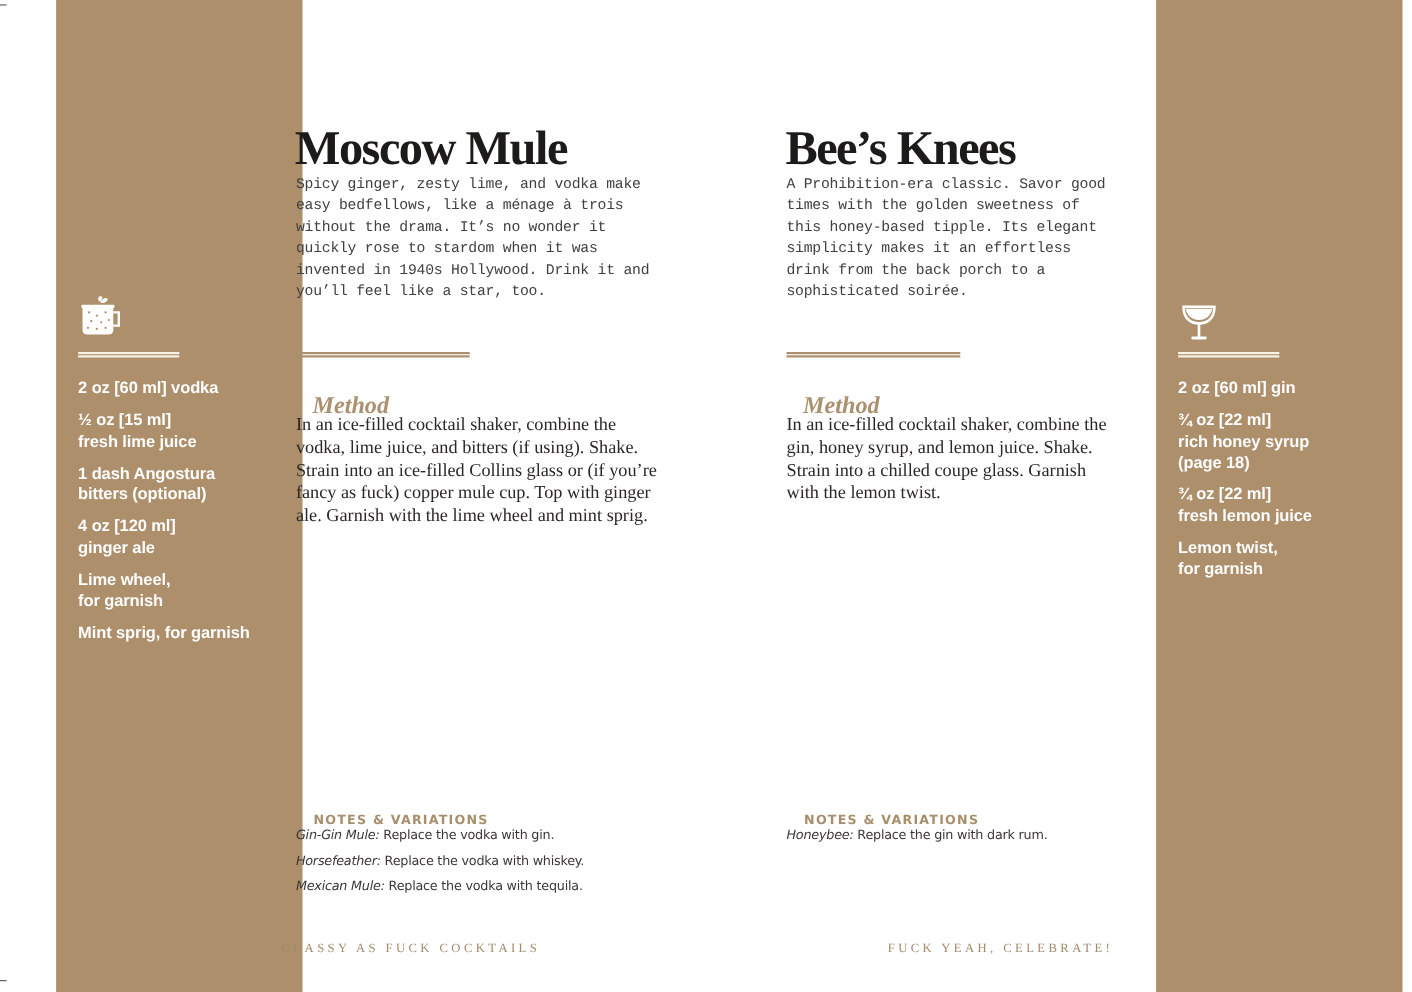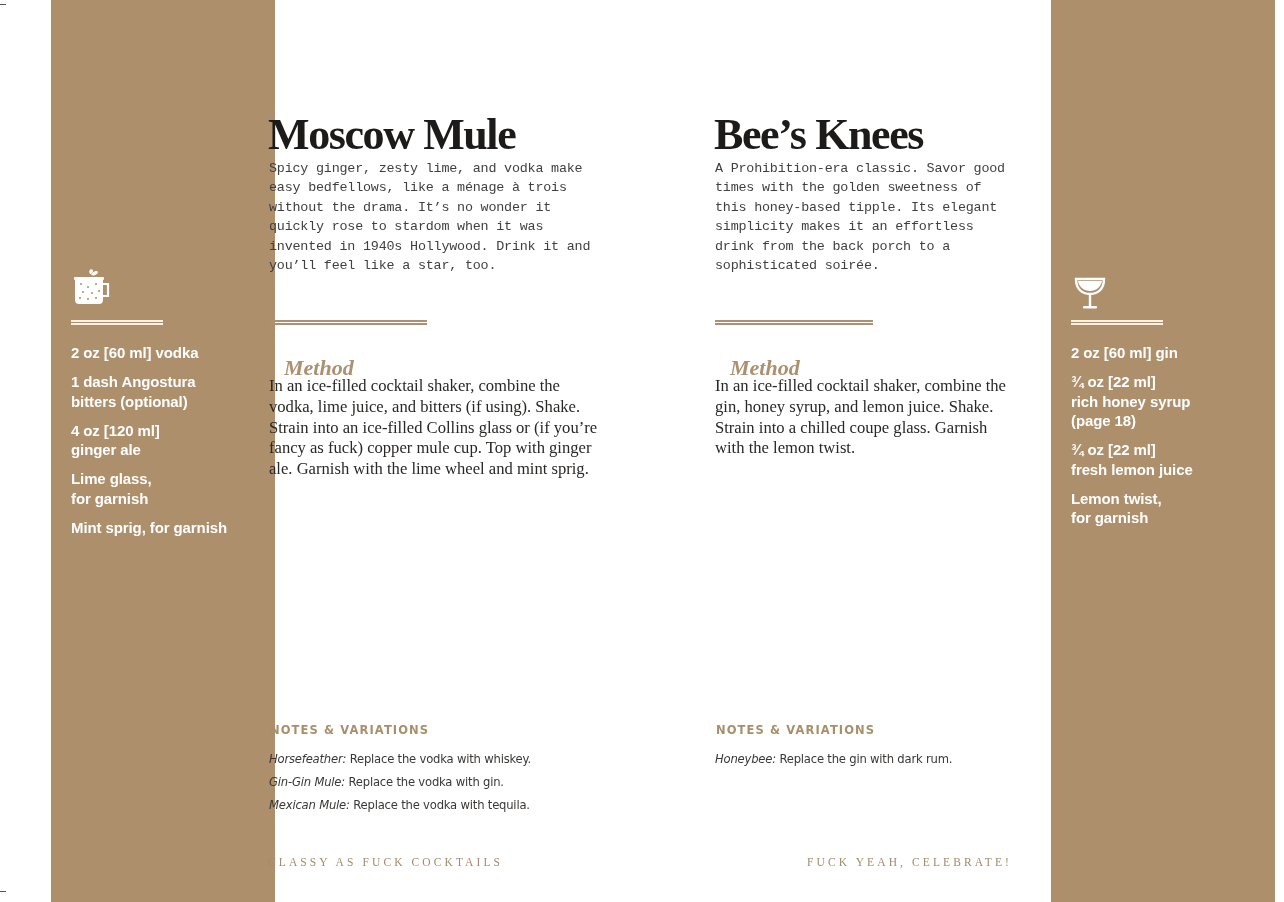--- a/index.html
+++ b/index.html
@@ -56,36 +56,36 @@
     position: absolute; top: 340px; left: 0; margin: 15px;
     font-family: "Liberation Serif", serif; font-style: italic; font-weight: bold;
     font-size: 22px; color: #ab9170;
   }
   .method-text {
     position: absolute; top: 376px; left: 0; width: 330px; margin: 0;
     font-family: "Liberation Serif", serif; font-size: 16.6px; line-height: 20.8px;
     color: #2a2826;
   }
   .notes-heading {
-    position: absolute; top: 722px; left: 0; margin: 1px;
+    position: absolute; top: 722px; left: 0; margin: 16px;
     font-family: "DejaVu Sans", sans-serif; font-weight: bold; font-size: 11.5px;
     letter-spacing: 1.1px; color: #a88f6c;
   }
   .notes {
     position: absolute; top: 748px; left: 0; margin: 0; padding: 0; list-style: none;
     font-family: "DejaVu Sans", sans-serif; font-size: 11.6px; line-height: 23px;
     color: #3a3836; letter-spacing: -0.2px;
   }
   .notes em { font-style: italic; }
   .running-head {
     position: absolute; top: 856px;
     font-family: "Liberation Serif", serif; font-size: 11.5px; letter-spacing: 3.1px;
     color: #a18b6d;
   }
-  .running-head.rl { left: 268px; }
+  .running-head.rl { left: 256px; }
   .running-head.rr { right: 272px; }
 </style>
 </head>
 <body>
 
 <div class="crop-mark" style="top:4px;"></div>
 <div class="crop-mark" style="top:891px;"></div>
 
 <aside class="panel left">
   <svg class="icon" viewBox="0 0 40 42">
@@ -100,41 +100,43 @@
       <circle cx="12" cy="24" r="1" fill="#ad8f6b"></circle>
     <circle cx="21" cy="25" r="1" fill="#ad8f6b"></circle>
       <circle cx="28" cy="23" r="1" fill="#ad8f6b"></circle>
     <circle cx="9" cy="30" r="1" fill="#ad8f6b"></circle>
       <circle cx="17" cy="31" r="1" fill="#ad8f6b"></circle>
     <circle cx="25" cy="30" r="1" fill="#ad8f6b"></circle>
   </svg>
   <div class="rule"></div>
   <ul class="ingredients">
     <li>2 oz [60 ml] vodka</li>
+    <li>½ oz [15 ml]
+fresh lime juice</li>
     <li>1 dash Angostura
 bitters (optional)</li>
     <li>4 oz [120 ml]
 ginger ale</li>
-    <li>Lime glass,
+    <li>Lime wheel,
 for garnish</li>
     <li>Mint sprig, for garnish</li>
   </ul>
   <span class="folio">36</span>
 </aside>
 
 <section class="recipe r1">
   <h1 class="title">Moscow Mule</h1>
   <p class="intro">Spicy ginger, zesty lime, and vodka make easy bedfellows, like a ménage à trois without the drama. It’s no wonder it quickly rose to stardom when it was invented in 1940s Hollywood. Drink it and you’ll feel like a star, too.</p>
   <div class="rule"></div>
   <h2 class="method-heading">Method</h2>
   <p class="method-text">In an ice-filled cocktail shaker, combine the vodka, lime juice, and bitters (if using). Shake. Strain into an ice-filled Collins glass or (if you’re fancy as fuck) copper mule cup. Top with ginger ale. Garnish with the lime wheel and mint sprig.</p>
   <h3 class="notes-heading">NOTES &amp; VARIATIONS</h3>
   <ul class="notes">
+    <li><em>Gin-Gin Mule:</em><span> Replace the vodka with gin.</span></li>
     <li><em>Horsefeather:</em><span> Replace the vodka with whiskey.</span></li>
-    <li><em>Gin-Gin Mule:</em><span> Replace the vodka with gin.</span></li>
     <li><em>Mexican Mule:</em><span> Replace the vodka with tequila.</span></li>
   </ul>
 </section>
 <span class="running-head rl">CLASSY AS FUCK COCKTAILS</span>
 
 <section class="recipe r2">
   <h1 class="title">Bee’s Knees</h1>
   <p class="intro" style="width:300px;">A Prohibition-era classic. Savor good times with the golden sweetness of this honey-based tipple. Its elegant simplicity makes it an effortless drink from the back porch to a sophisticated soirée.</p>
   <div class="rule"></div>
   <h2 class="method-heading">Method</h2>

